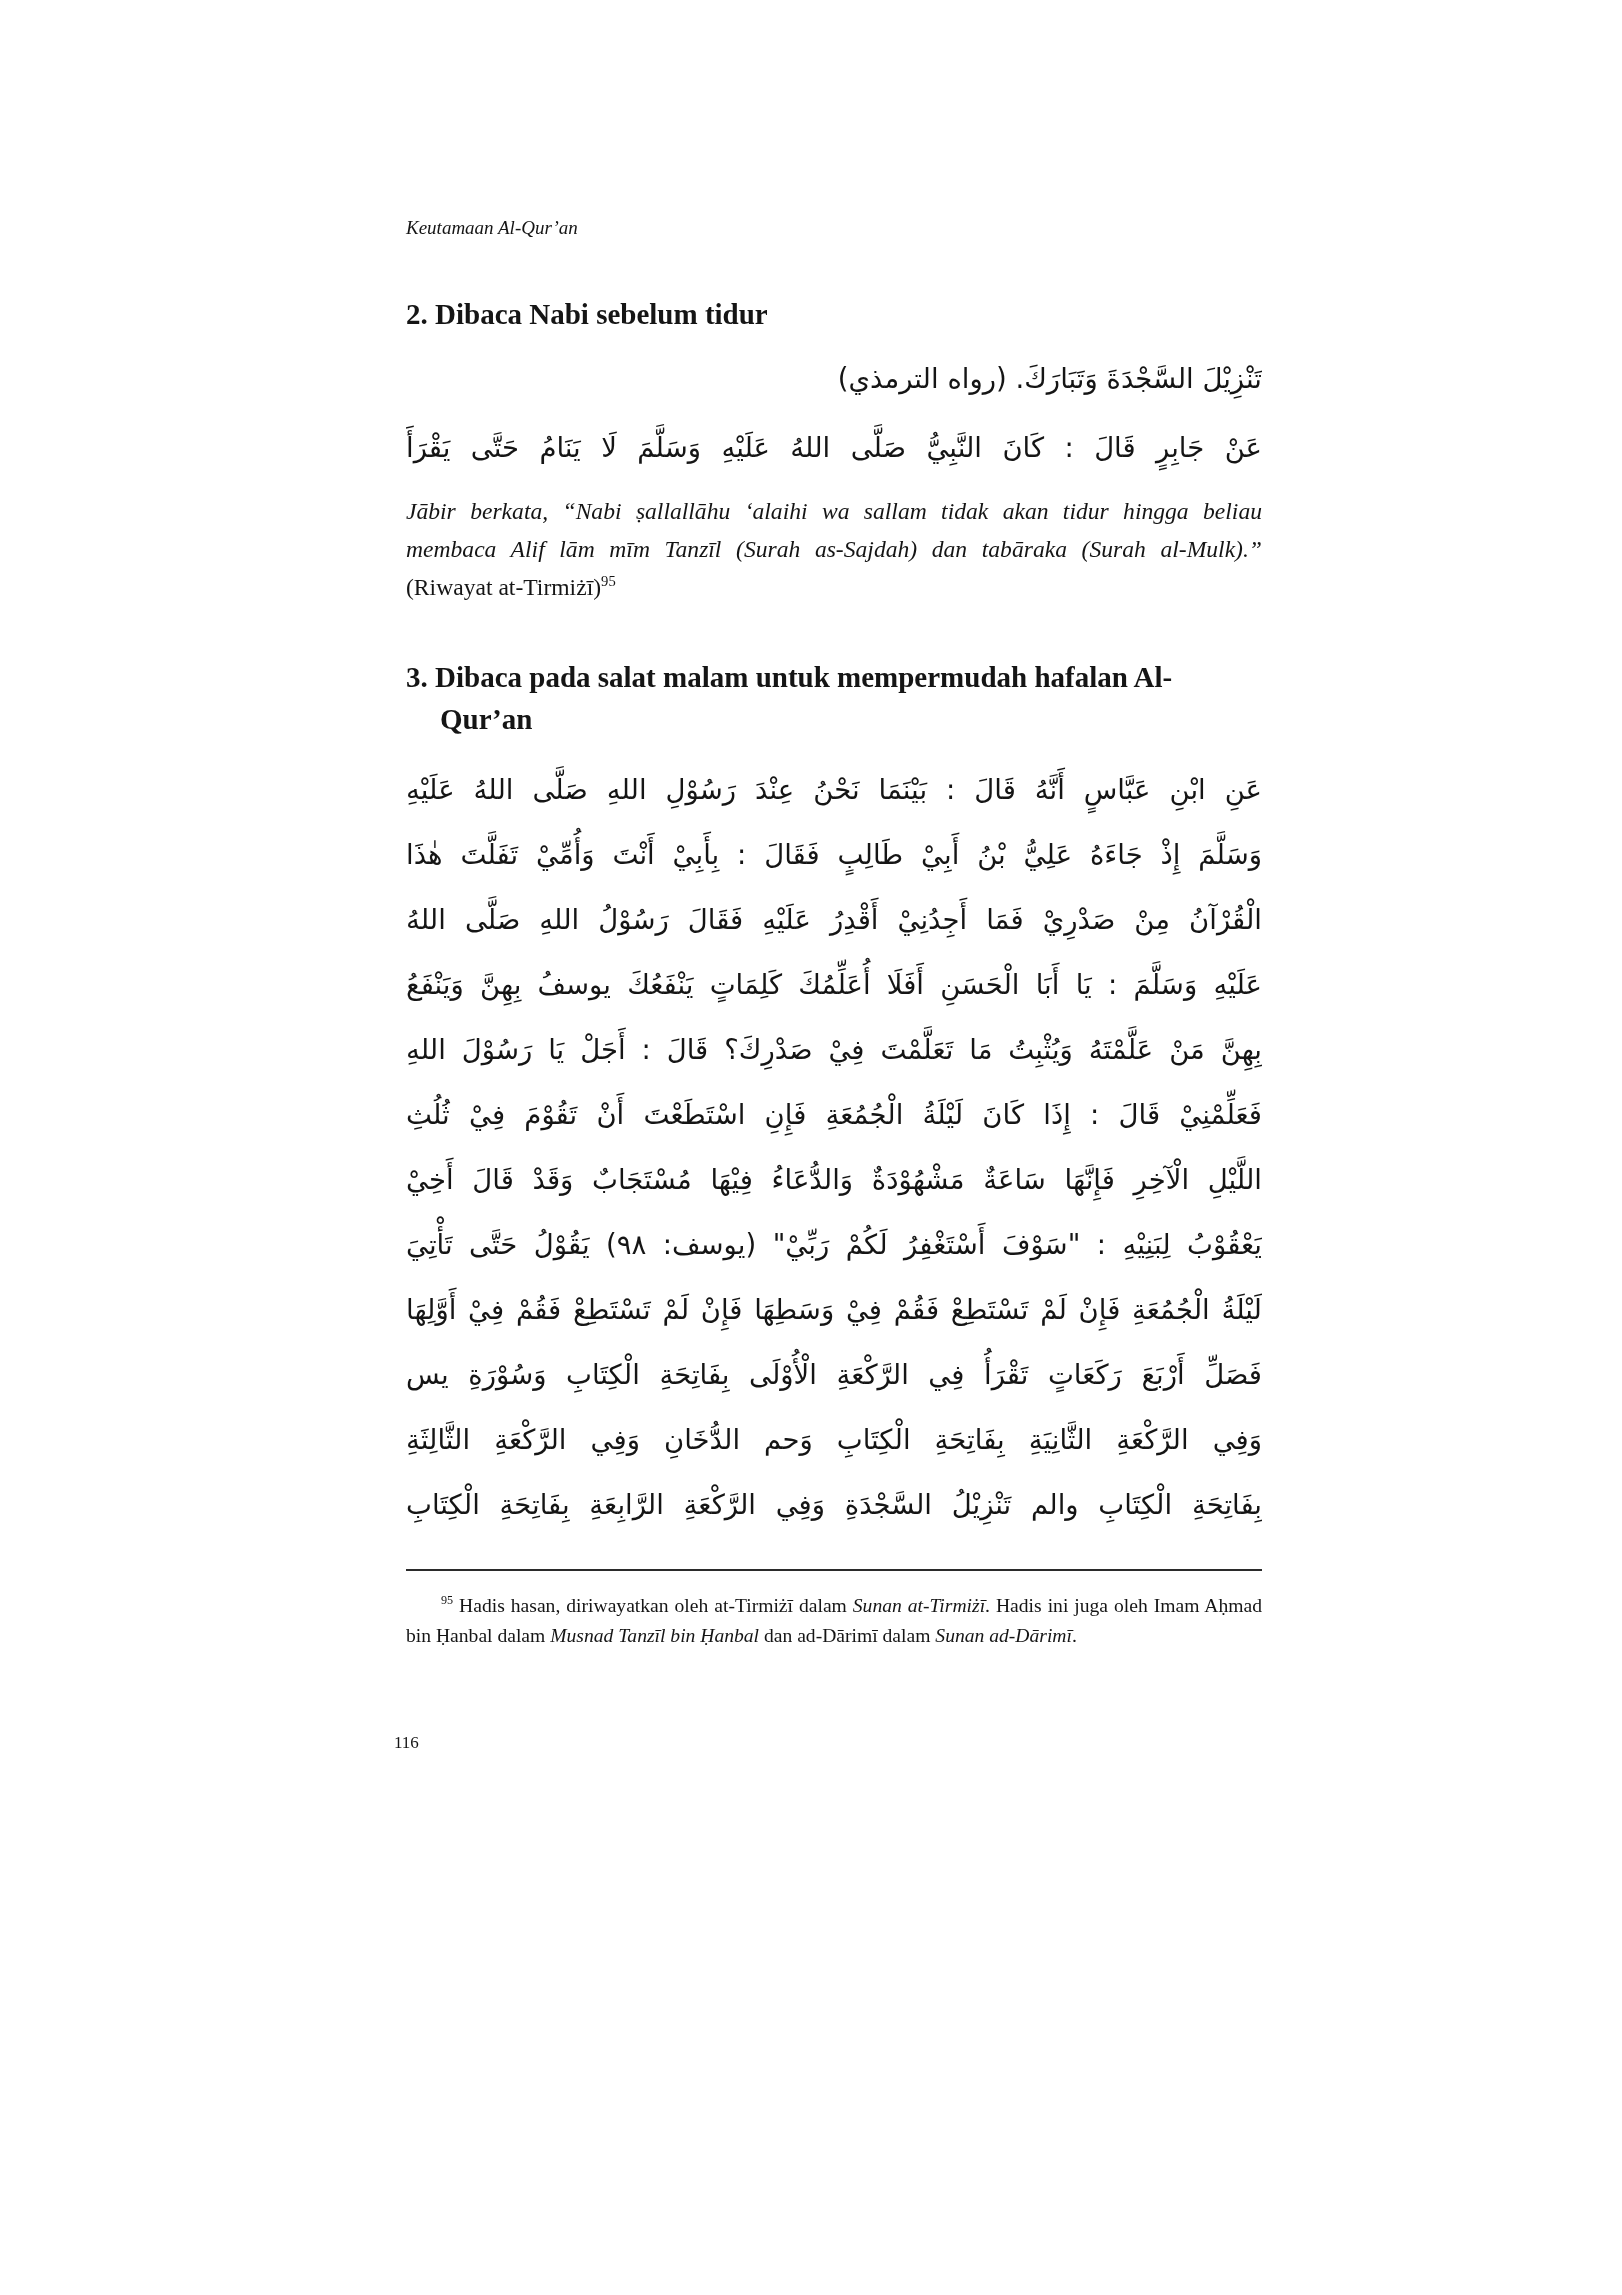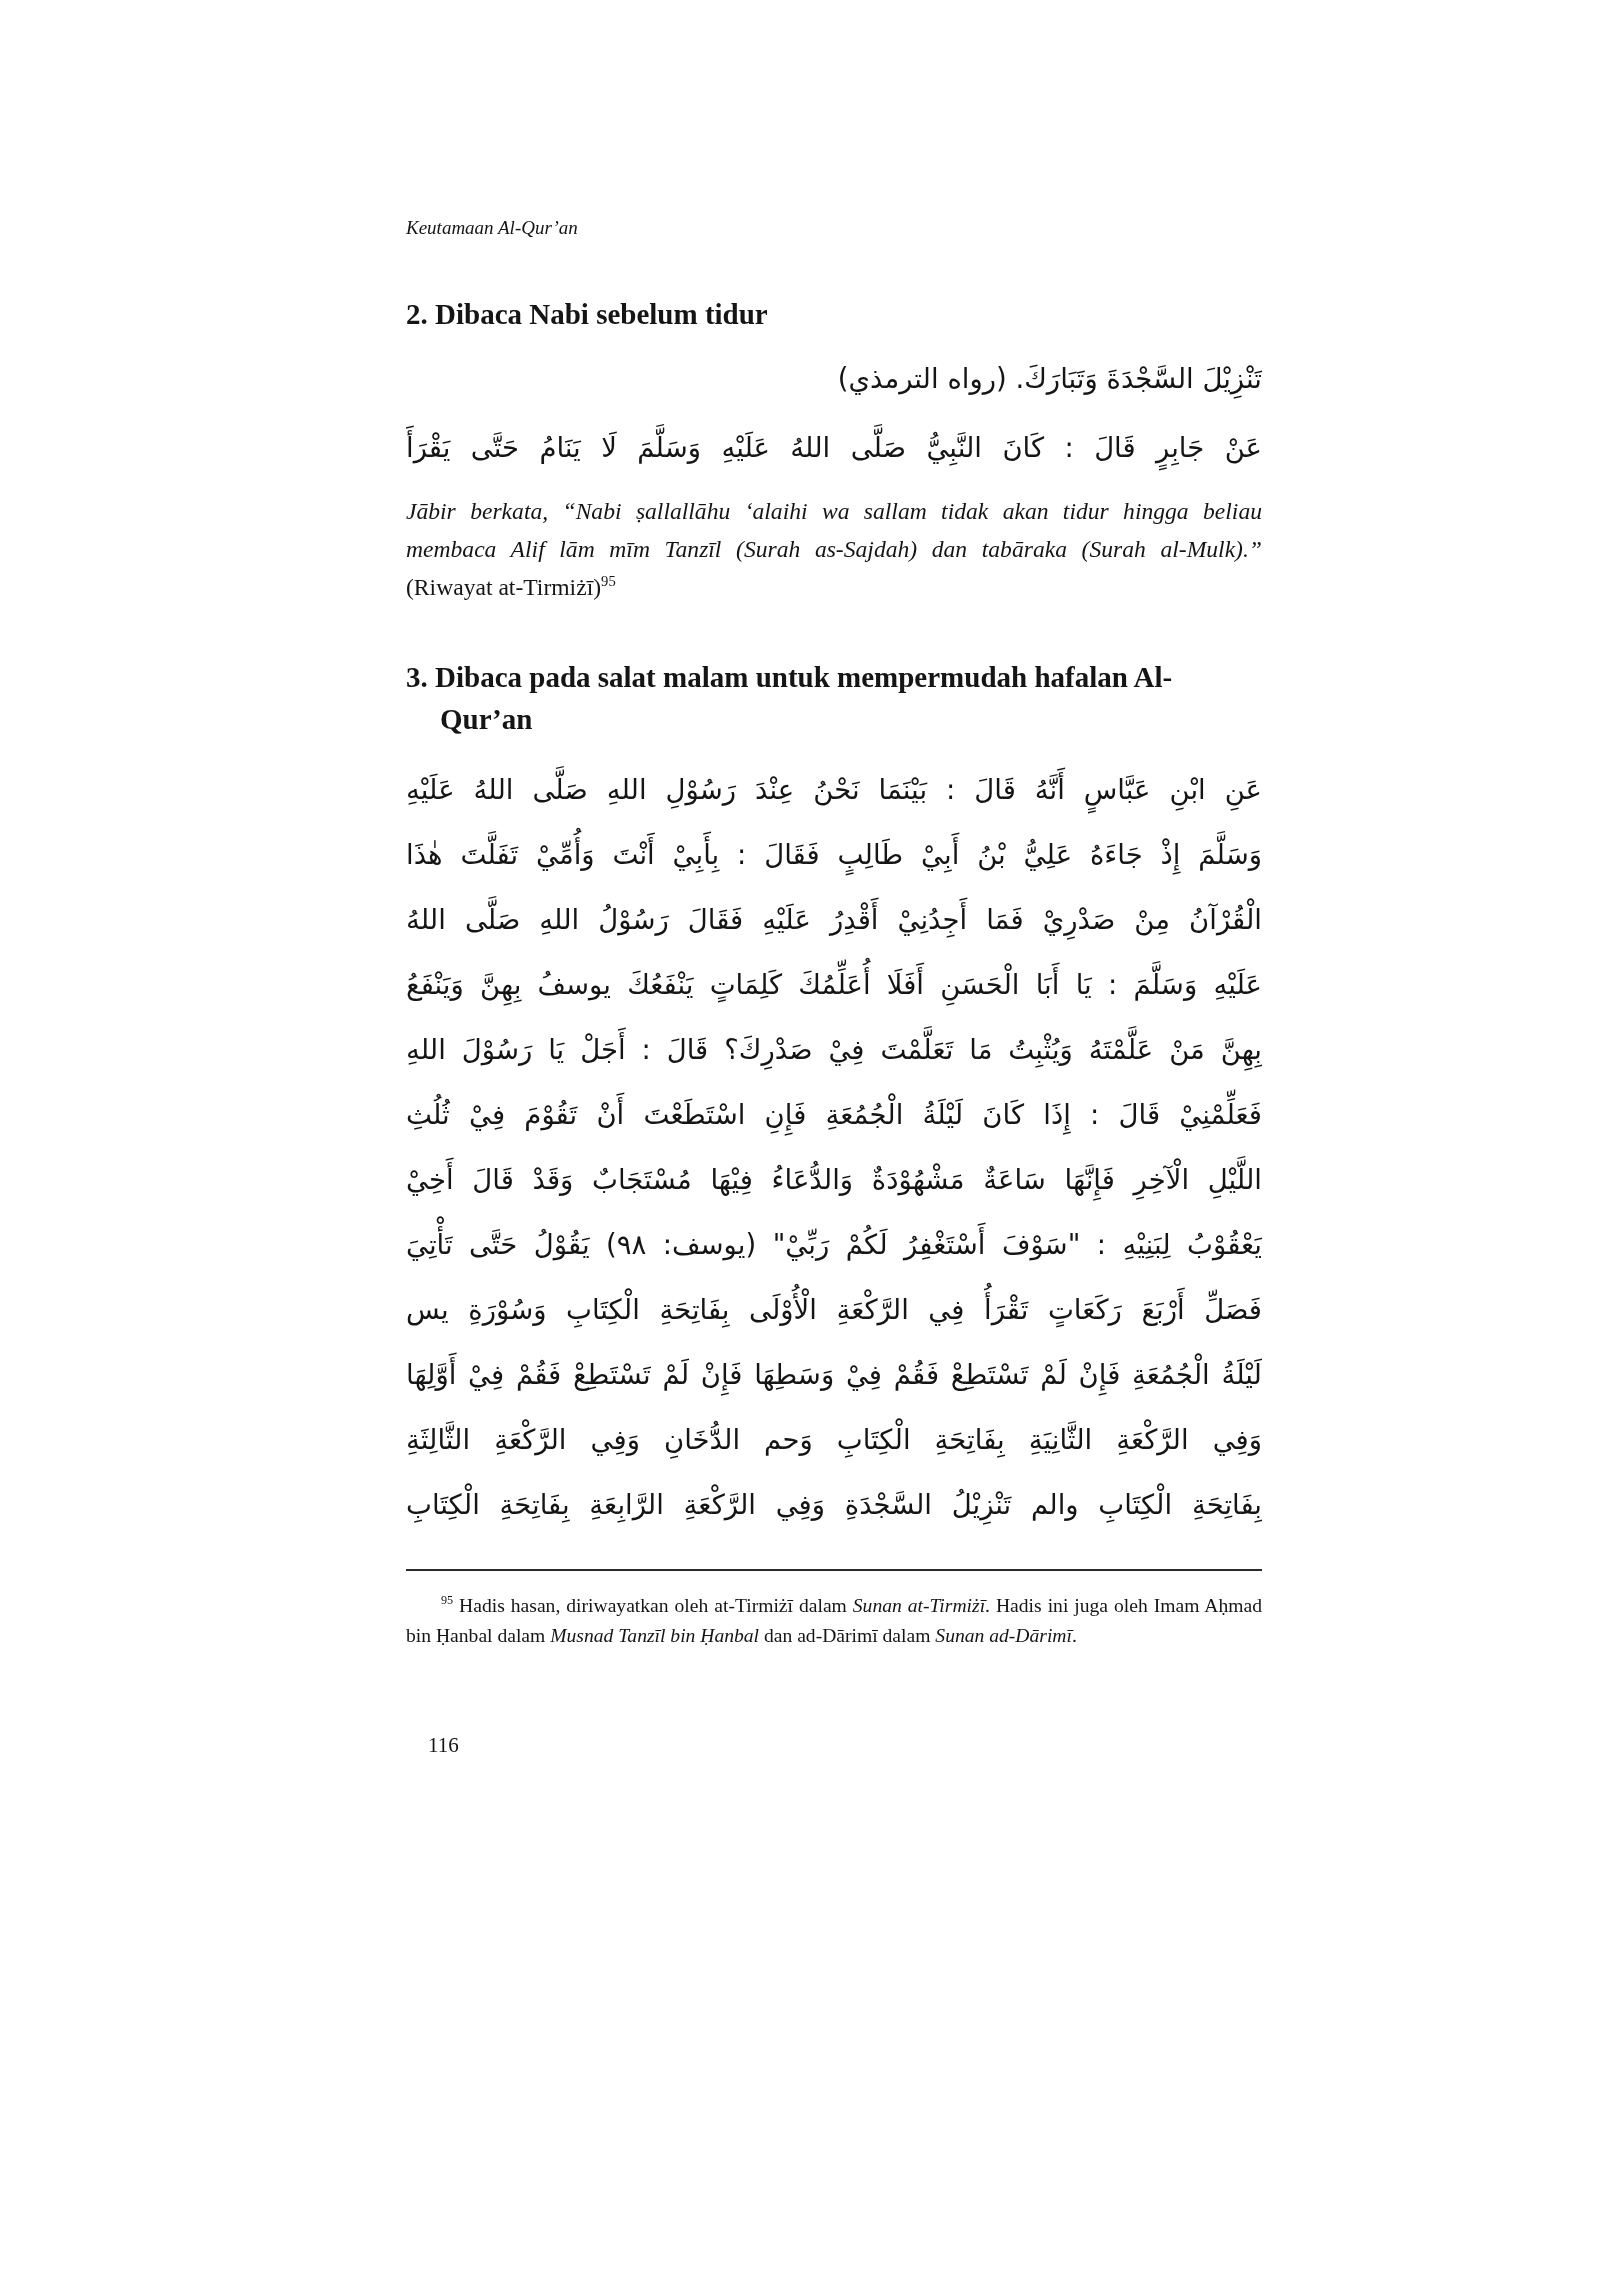--- a/index.html
+++ b/index.html
@@ -87,23 +87,23 @@
     margin-bottom: 9.2px;
   }
   .footnote-text {
     text-align: justify;
     text-indent: 35px;
   }
   .footnote-text .it { font-style: italic; }
 
   .page-number {
     position: absolute;
-    left: 428px;
+    left: 394px;
     top: 1733px;
-    font-size: 21px;
+    font-size: 17px;
   }
 </style>
 </head>
 <body>
 
 <div class="page">
 
   <div class="content">
 
     <div class="running-header">Keutamaan Al-Qur’an</div>
@@ -126,22 +126,22 @@
 
     <div class="arabic arabic-passage" lang="ar" dir="rtl">
       <div class="arabic-line">عَنِ ابْنِ عَبَّاسٍ أَنَّهُ قَالَ : بَيْنَمَا نَحْنُ عِنْدَ رَسُوْلِ اللهِ صَلَّى اللهُ عَلَيْهِ</div>
       <div class="arabic-line">وَسَلَّمَ إِذْ جَاءَهُ عَلِيُّ بْنُ أَبِيْ طَالِبٍ فَقَالَ : بِأَبِيْ أَنْتَ وَأُمِّيْ تَفَلَّتَ هٰذَا</div>
       <div class="arabic-line">الْقُرْآنُ مِنْ صَدْرِيْ فَمَا أَجِدُنِيْ أَقْدِرُ عَلَيْهِ فَقَالَ رَسُوْلُ اللهِ صَلَّى اللهُ</div>
       <div class="arabic-line">عَلَيْهِ وَسَلَّمَ : يَا أَبَا الْحَسَنِ أَفَلَا أُعَلِّمُكَ كَلِمَاتٍ يَنْفَعُكَ يوسفُ بِهِنَّ وَيَنْفَعُ</div>
       <div class="arabic-line">بِهِنَّ مَنْ عَلَّمْتَهُ وَيُثْبِتُ مَا تَعَلَّمْتَ فِيْ صَدْرِكَ؟ قَالَ : أَجَلْ يَا رَسُوْلَ اللهِ</div>
       <div class="arabic-line">فَعَلِّمْنِيْ قَالَ : إِذَا كَانَ لَيْلَةُ الْجُمُعَةِ فَإِنِ اسْتَطَعْتَ أَنْ تَقُوْمَ فِيْ ثُلُثِ</div>
       <div class="arabic-line">اللَّيْلِ الْآخِرِ فَإِنَّهَا سَاعَةٌ مَشْهُوْدَةٌ وَالدُّعَاءُ فِيْهَا مُسْتَجَابٌ وَقَدْ قَالَ أَخِيْ</div>
       <div class="arabic-line">يَعْقُوْبُ لِبَنِيْهِ : "سَوْفَ أَسْتَغْفِرُ لَكُمْ رَبِّيْ" (يوسف: ٩٨) يَقُوْلُ حَتَّى تَأْتِيَ</div>
+      <div class="arabic-line">لَيْلَةُ الْجُمُعَةِ فَإِنْ لَمْ تَسْتَطِعْ فَقُمْ فِيْ وَسَطِهَا فَإِنْ لَمْ تَسْتَطِعْ فَقُمْ فِيْ أَوَّلِهَا</div>
       <div class="arabic-line">فَصَلِّ أَرْبَعَ رَكَعَاتٍ تَقْرَأُ فِي الرَّكْعَةِ الْأُوْلَى بِفَاتِحَةِ الْكِتَابِ وَسُوْرَةِ يس</div>
-      <div class="arabic-line">لَيْلَةُ الْجُمُعَةِ فَإِنْ لَمْ تَسْتَطِعْ فَقُمْ فِيْ وَسَطِهَا فَإِنْ لَمْ تَسْتَطِعْ فَقُمْ فِيْ أَوَّلِهَا</div>
       <div class="arabic-line">وَفِي الرَّكْعَةِ الثَّانِيَةِ بِفَاتِحَةِ الْكِتَابِ وَحم الدُّخَانِ وَفِي الرَّكْعَةِ الثَّالِثَةِ</div>
       <div class="arabic-line">بِفَاتِحَةِ الْكِتَابِ والم تَنْزِيْلُ السَّجْدَةِ وَفِي الرَّكْعَةِ الرَّابِعَةِ بِفَاتِحَةِ الْكِتَابِ</div>
     </div>
 
   </div>
 
   <div class="footnote-area">
     <div class="footnote-rule"></div>
     <p class="footnote-text">
       <sup>95</sup><span> Hadis hasan, diriwayatkan oleh at-Tirmiżī dalam </span><span class="it">Sunan at-Tirmiżī</span><span>. Hadis ini juga oleh Imam Aḥmad bin Ḥanbal dalam </span><span class="it">Musnad Tanzīl bin Ḥanbal</span><span> dan ad-Dārimī dalam </span><span class="it">Sunan ad-Dārimī</span><span>.</span>

